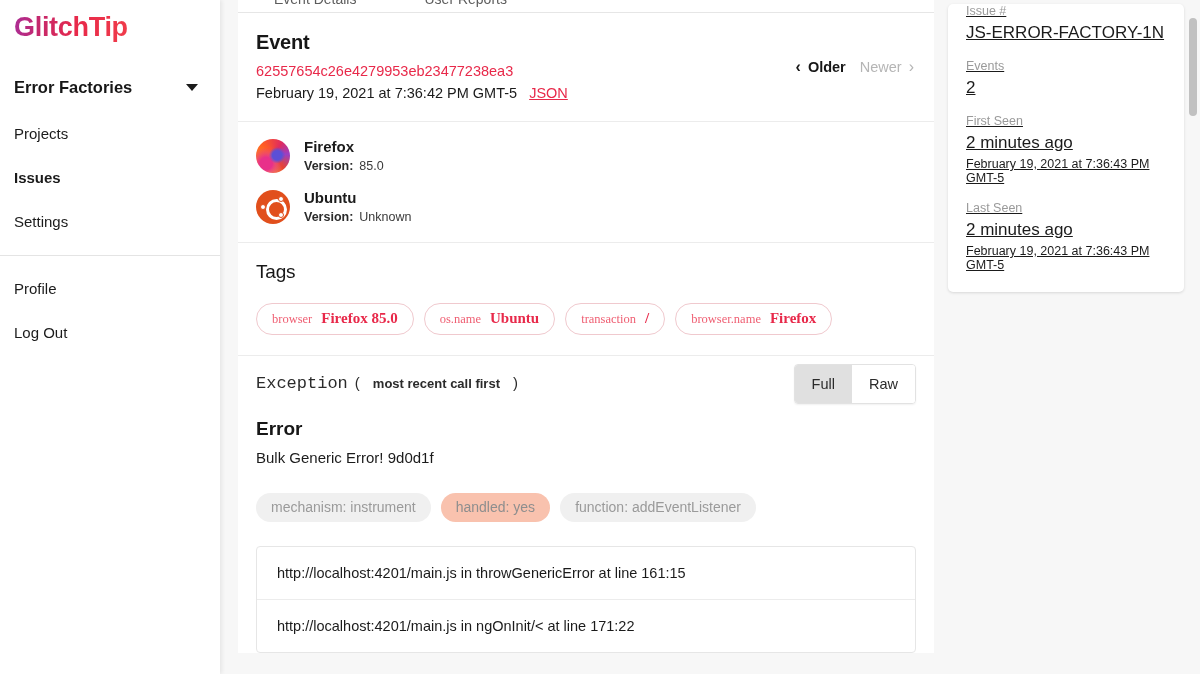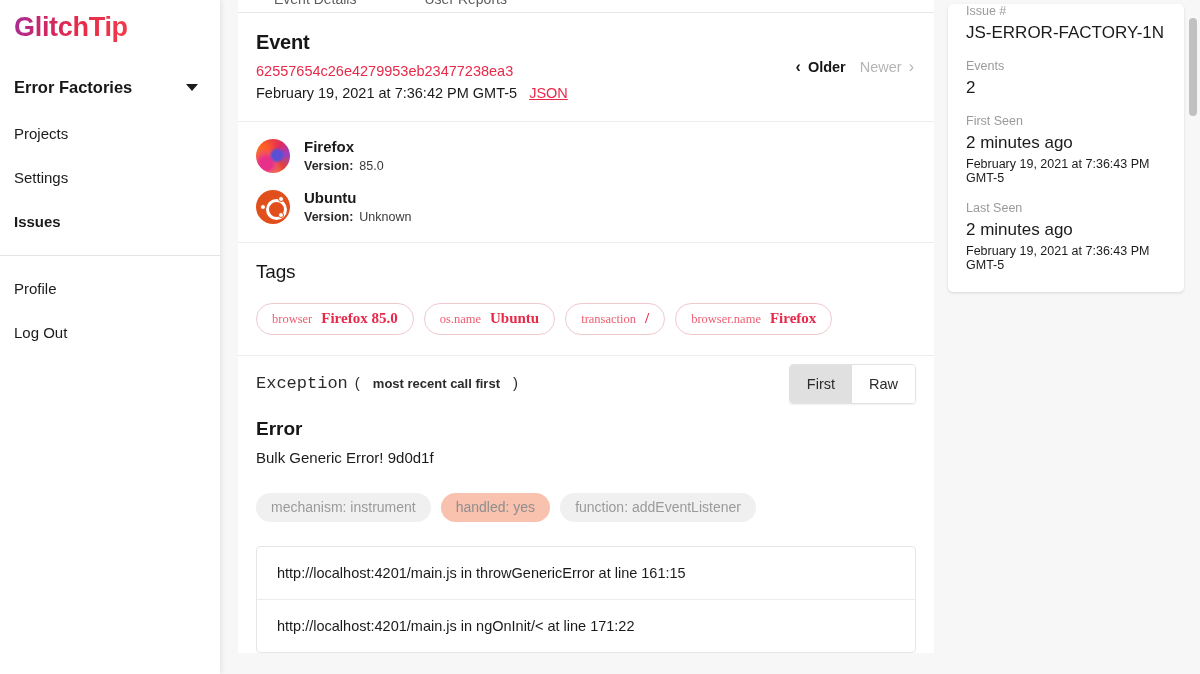--- a/index.html
+++ b/index.html
@@ -210,20 +210,21 @@
   }
   .frame:last-child { border-bottom: none; }
 
   
   .right-col { width: 250px; flex: 0 0 250px; padding-left: 14px; padding-top: 0; }
   .card {
     background: #fff; border-radius: 5px;
     box-shadow: 0 1px 3px rgba(0,0,0,0.13);
     padding: 0 18px 20px 18px;
     margin-top: -12px;
+    text-decoration: underline;
   }
   .f-label { font-size: 12.5px; color: #9a9a9a; margin-top: 16px; }
   .f-value { font-size: 17px; color: #1b1b1b; margin-top: 5px; }
   .f-sub { font-size: 12.5px; color: #1b1b1b; margin-top: 4px; }
 
   
   .scrollbar {
     position: absolute; right: 2px; top: 0; width: 10px; height: 674px;
     background: transparent; z-index: 20;
   }
@@ -243,25 +244,25 @@
 
     <div class="org-row">
       <span class="org-name">Error Factories</span>
       <span class="caret"></span>
     </div>
 
     <nav class="nav-list">
       <div class="nav-item">
         <span>Projects</span>
       </div>
+      <div class="nav-item bold">
+        <span>Issues</span>
+      </div>
       <div class="nav-item">
         <span>Settings</span>
-      </div>
-      <div class="nav-item bold">
-        <span>Issues</span>
       </div>
     </nav>
 
     <div class="nav-sep"></div>
 
     <nav class="nav-list">
       <div class="nav-item">
         <span>Profile</span>
       </div>
       <div class="nav-item">
@@ -354,21 +355,21 @@
 
           <div class="exc-sec">
             <div class="exc-head">
               <span class="t">Exception</span>
               <span class="paren">(</span>
               <span class="sub">most recent call first</span>
               <span class="paren">)</span>
             </div>
 
             <div class="toggle">
-              <div class="on">First</div>
+              <div class="on">Full</div>
               <div>Raw</div>
             </div>
 
             <div class="err-title">Error</div>
             <div class="err-msg">Bulk Generic Error! 9d0d1f</div>
 
             <div class="badges">
               <span class="badge">mechanism: instrument</span>
               <span class="badge hl">handled: yes</span>
               <span class="badge">function: addEventListener</span>

